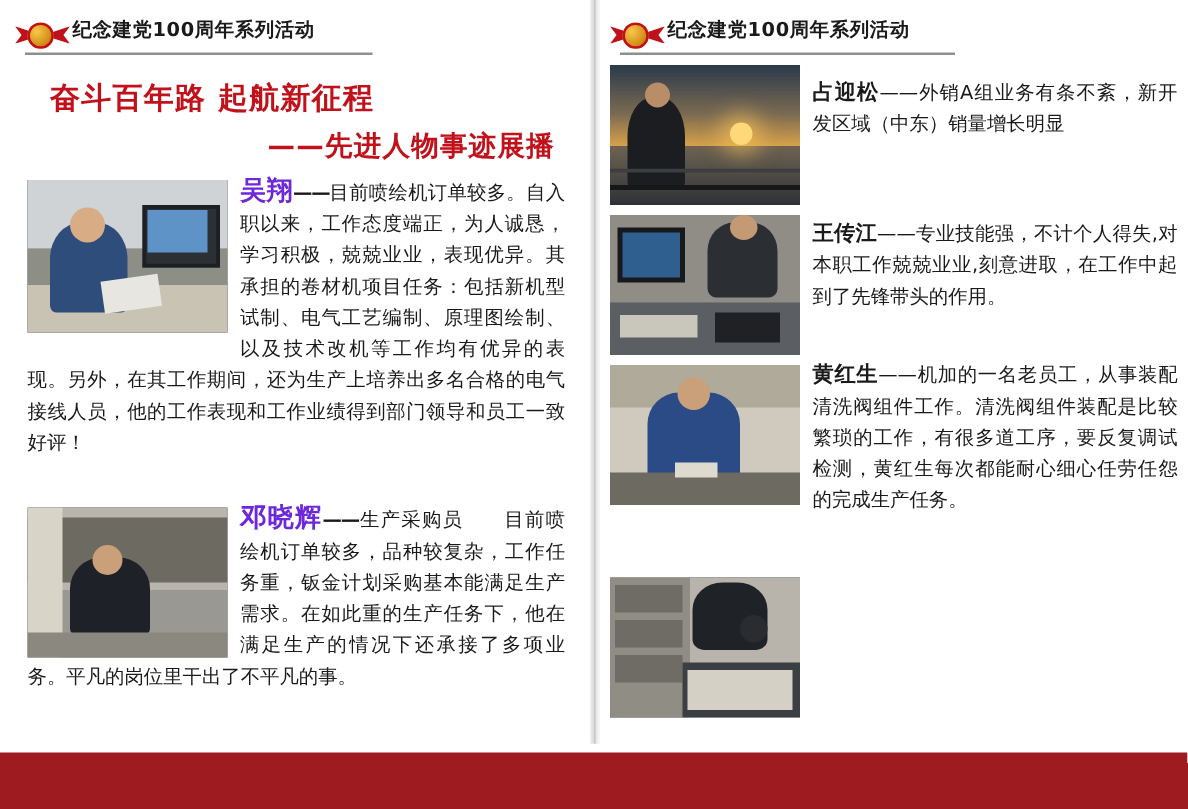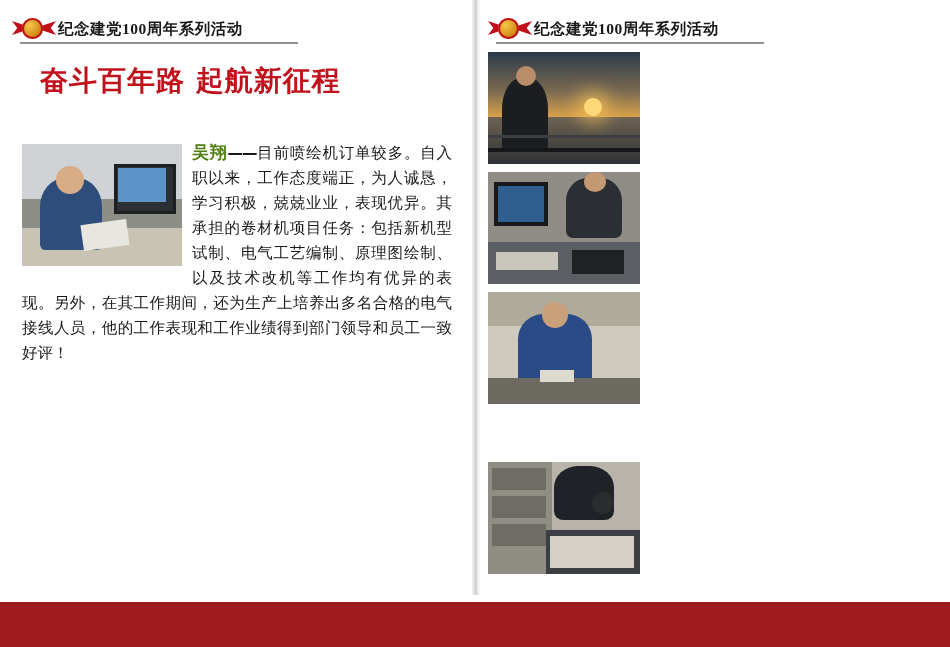--- a/index.html
+++ b/index.html
@@ -50,22 +50,21 @@
     width: 8px;
     height: 600px;
     background: linear-gradient(to right, #f2f2f2, #d8d8d8 40%, #bcbcbc 50%, #e6e6e6 60%, #fafafa);
   }
 
   
   .banner {
     position: absolute;
     height: 30px;
     display: flex;
-    align-items: center;
-    font-family: Liberation Serif, serif;
+    align-items: flex-start;
   }
   .banner .ribbon {
     width: 44px;
     height: 30px;
     position: relative;
     flex: 0 0 auto;
   }
   .banner .ribbon .knot {
     position: absolute;
     left: 10px;
@@ -119,21 +118,21 @@
   #banner-left { left: 12px; top: 14px; width: 280px; }
   #banner-left .underline { width: 278px; }
 
   .headline {
     position: absolute;
     left: 40px;
     top: 62px;
     width: 420px;
   }
   .headline .line1 {
-    font-size: 28px;
+    font-size: 24px;
     font-weight: bold;
     color: #c1121c;
     letter-spacing: 1px;
   }
   .headline .line2 {
     margin-top: 8px;
     text-align: right;
     padding-right: 16px;
     font-size: 22px;
     font-weight: bold;
@@ -143,22 +142,22 @@
 
   .article {
     position: absolute;
     color: #1a1a1a;
     font-size: 15.5px;
     line-height: 25px;
     text-align: justify;
   }
   .article .name {
     font-weight: bold;
-    font-size: 17px;
-    color: #4d7c0f;
+    font-size: 21px;
+    color: #6d28d9;
   }
   .article .dash {
     font-weight: bold;
     letter-spacing: -1px;
   }
 
   #article-1 {
     left: 22px;
     top: 140px;
     width: 430px;
@@ -252,36 +251,49 @@
         <div class="tail-l"></div>
         <div class="tail-r"></div>
         <div class="knot"></div>
       </div>
       <div class="banner-title">纪念建党100周年系列活动</div>
       <div class="underline"></div>
     </div>
 
     <div class="headline">
       <div class="line1">奋斗百年路 起航新征程</div>
+      <div class="line2">——先进人物事迹展播</div>
     </div>
 
     <div class="article clearfix" id="article-1">
       <div class="photo" id="photo-1" style="position:relative; float:left; margin:4px 10px 2px 0; left:auto; top:auto;">
         <div class="sky" style="background:#cfd3d6"></div>
         <div class="ground" style="background:#8d8f86"></div>
         <div class="box" style="left:92px; top:20px; width:56px; height:44px; background:#2c2f33; border:3px solid #1d1f22;"></div>
         <div class="box" style="left:96px; top:24px; width:48px; height:34px; background:#5d93c7;"></div>
         <div class="box" style="left:0; top:84px; width:160px; height:38px; background:#c9c3b4;"></div>
         <div class="fig" style="left:18px; top:34px; width:62px; height:72px; background:#2f4d7a;"></div>
         <div class="head" style="left:34px; top:22px; width:28px; height:28px; background:#d8ac84;"></div>
         <div class="box" style="left:60px; top:78px; width:46px; height:26px; background:#e8e6e0; transform:rotate(-8deg);"></div>
       </div>
       <span class="name">吴翔</span><span class="dash">——</span><span>目前喷绘机订单较多。自入职以来，工作态度端正，为人诚恳，学习积极，兢兢业业，表现优异。其承担的卷材机项目任务：包括新机型试制、电气工艺编制、原理图绘制、以及技术改机等工作均有优异的表现。另外，在其工作期间，还为生产上培养出多名合格的电气接线人员，他的工作表现和工作业绩得到部门领导和员工一致好评！</span>
     </div>
 
+    <div class="article clearfix" id="article-2">
+      <div class="photo" id="photo-2" style="position:relative; float:left; margin:4px 10px 2px 0; left:auto; top:auto;">
+        <div class="sky" style="background:#b9b5ad; height:55%"></div>
+        <div class="ground" style="background:#9a9892; height:45%"></div>
+        <div class="box" style="left:0; top:8px; width:160px; height:52px; background:#6d6a62;"></div>
+        <div class="box" style="left:0; top:0; width:28px; height:120px; background:#d8d4c8;"></div>
+        <div class="fig" style="left:34px; top:40px; width:64px; height:62px; background:#1e2228;"></div>
+        <div class="head" style="left:52px; top:30px; width:24px; height:24px; background:#caa07a;"></div>
+        <div class="box" style="left:0; top:100px; width:160px; height:20px; background:#8b8880;"></div>
+      </div>
+      <span class="name">邓晓辉</span><span class="dash">——</span><span>生产采购员　　目前喷绘机订单较多，品种较复杂，工作任务重，钣金计划采购基本能满足生产需求。在如此重的生产任务下，他在满足生产的情况下还承接了多项业务。平凡的岗位里干出了不平凡的事。</span>
+    </div>
 
   </div>
 
   <div class="seam"></div>
 
   <div class="right-page">
 
     <div class="banner" id="banner-right">
       <div class="ribbon">
         <div class="tail-l"></div>
@@ -327,21 +339,30 @@
       <div style="position:absolute;left:0;top:0;width:64px;height:112px;background:#8f8d84;"></div>
       <div style="position:absolute;left:4px;top:6px;width:54px;height:22px;background:#6e6c64;"></div>
       <div style="position:absolute;left:4px;top:34px;width:54px;height:22px;background:#6e6c64;"></div>
       <div style="position:absolute;left:4px;top:62px;width:54px;height:22px;background:#6e6c64;"></div>
       <div style="position:absolute;left:66px;top:4px;width:60px;height:54px;background:#1f2328;border-radius:40% 40% 16% 16%;"></div>
       <div style="position:absolute;left:104px;top:30px;width:22px;height:22px;border-radius:50%;background:#2a2c30;"></div>
       <div style="position:absolute;left:58px;bottom:0;width:94px;height:44px;background:#3b3e42;"></div>
       <div style="position:absolute;left:62px;bottom:6px;width:84px;height:32px;background:#d4d0c6;"></div>
     </div>
 
-
-
+    <div class="entry" id="entry-1">
+      <span class="name">占迎松</span><span class="dash">——</span><span>外销A组业务有条不紊，新开发区域（中东）销量增长明显</span>
+    </div>
+
+    <div class="entry" id="entry-2">
+      <span class="name">王传江</span><span class="dash">——</span><span>专业技能强，不计个人得失,对本职工作兢兢业业,刻意进取，在工作中起到了先锋带头的作用。</span>
+    </div>
+
+    <div class="entry" id="entry-3">
+      <span class="name">黄红生</span><span class="dash">——</span><span>机加的一名老员工，从事装配清洗阀组件工作。清洗阀组件装配是比较繁琐的工作，有很多道工序，要反复调试检测，黄红生每次都能耐心细心任劳任怨的完成生产任务。</span>
+    </div>
 
 
   </div>
 
   <div class="bottom-bar-inner"></div>
   <div class="bottom-bar"></div>
 </div>
 
 </body></html>

